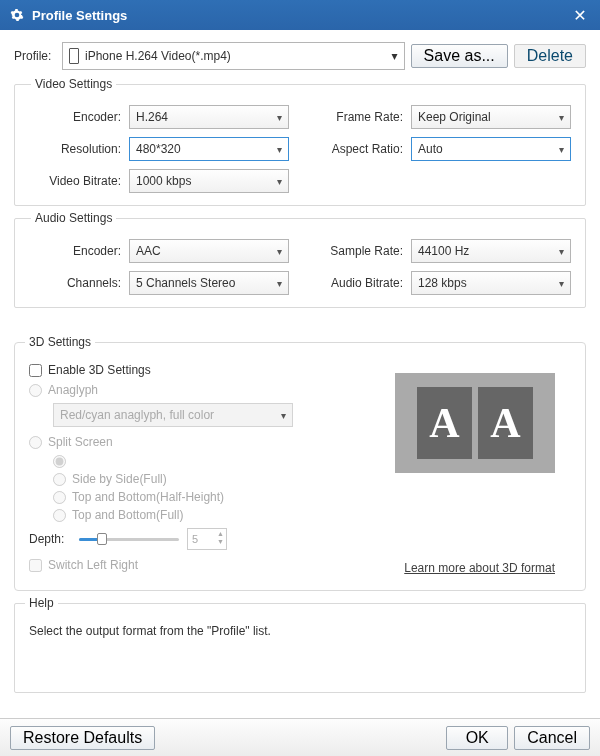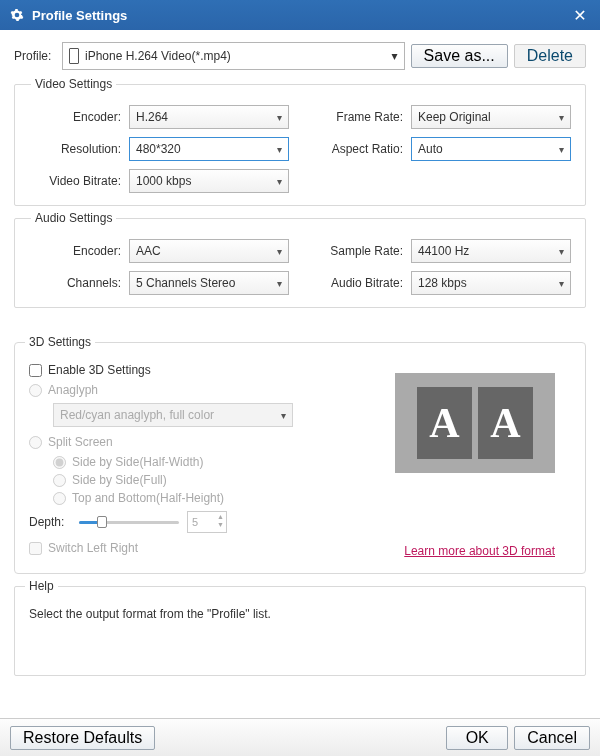--- a/index.html
+++ b/index.html
@@ -49,21 +49,21 @@
 .preview .inner { display: flex; gap: 6px; }
 .preview .aa { width: 55px; height: 72px; background: #666; color: #fff; font-size: 42px; font-weight: bold; display: flex; align-items: center; justify-content: center; font-family: Georgia, serif; }
 .depth-row { display: flex; align-items: center; gap: 8px; margin-top: 6px; }
 .depth-row .lbl { width: 42px; text-align: left; }
 .slider { width: 100px; height: 16px; position: relative; }
 .slider .track { position: absolute; top: 7px; left: 0; right: 0; height: 3px; background: #ccc; border-radius: 2px; }
 .slider .fill { position: absolute; top: 7px; left: 0; width: 20%; height: 3px; background: #3a8ed6; border-radius: 2px; }
 .slider .thumb { position: absolute; top: 2px; left: 18%; width: 10px; height: 12px; background: #fff; border: 1px solid #888; border-radius: 2px; }
 .spin { width: 40px; height: 22px; border: 1px solid #ccc; display: flex; align-items: center; padding: 0 4px; color: #aaa; font-size: 11px; position: relative; }
 .spin .arrows { position: absolute; right: 2px; top: 1px; display: flex; flex-direction: column; font-size: 7px; line-height: 8px; color: #aaa; }
-.link { color: #be185d; text-decoration: underline; cursor: pointer; text-align: right; }
+.link { color: #404040; text-decoration: underline; cursor: pointer; text-align: right; }
 .threed-bottom { display: flex; justify-content: space-between; align-items: center; margin-top: 8px; }
 
 
 .help { border: 1px solid #d9d9d9; border-radius: 2px; padding: 20px 14px 14px 14px; position: relative; margin-bottom: 6px; height: 90px; }
 .help .legend { position: absolute; top: -8px; left: 10px; background: #fff; padding: 0 4px; }
 
 
 .footer { border-top: 1px solid #ccc; background: linear-gradient(to bottom,#fdfdfd,#ececec); height: 38px; display: flex; align-items: center; padding: 0 10px; gap: 6px; }
 .footer .spacer { flex: 1; }
 
@@ -179,29 +179,32 @@
               <span>Red/cyan anaglyph, full color</span>
               <span class="chev"></span>
             </div>
         </div>
         <div class="radio-row disabled">
           <input type="radio" disabled="" style="">
           <span>Split Screen</span>
         </div>
         <div class="sub-radio">
             <input type="radio" disabled="" checked="" style="">
-            <span>Side by Side(Half-Width)</span>
           </div>
         <div class="sub-radio">
             <input type="radio" disabled="" style="">
             <span>Side by Side(Full)</span>
           </div>
         <div class="sub-radio">
             <input type="radio" disabled="" style="">
             <span>Top and Bottom(Half-Height)</span>
+          </div>
+        <div class="sub-radio">
+            <input type="radio" disabled="" style="">
+            <span>Top and Bottom(Full)</span>
           </div>
         <div class="depth-row">
           <span class="lbl">Depth:</span>
           <div class="slider">
             <div class="track"></div>
               <div class="fill"></div>
               <div class="thumb"></div>
           </div>
           <div class="spin">
             <span>5</span>

